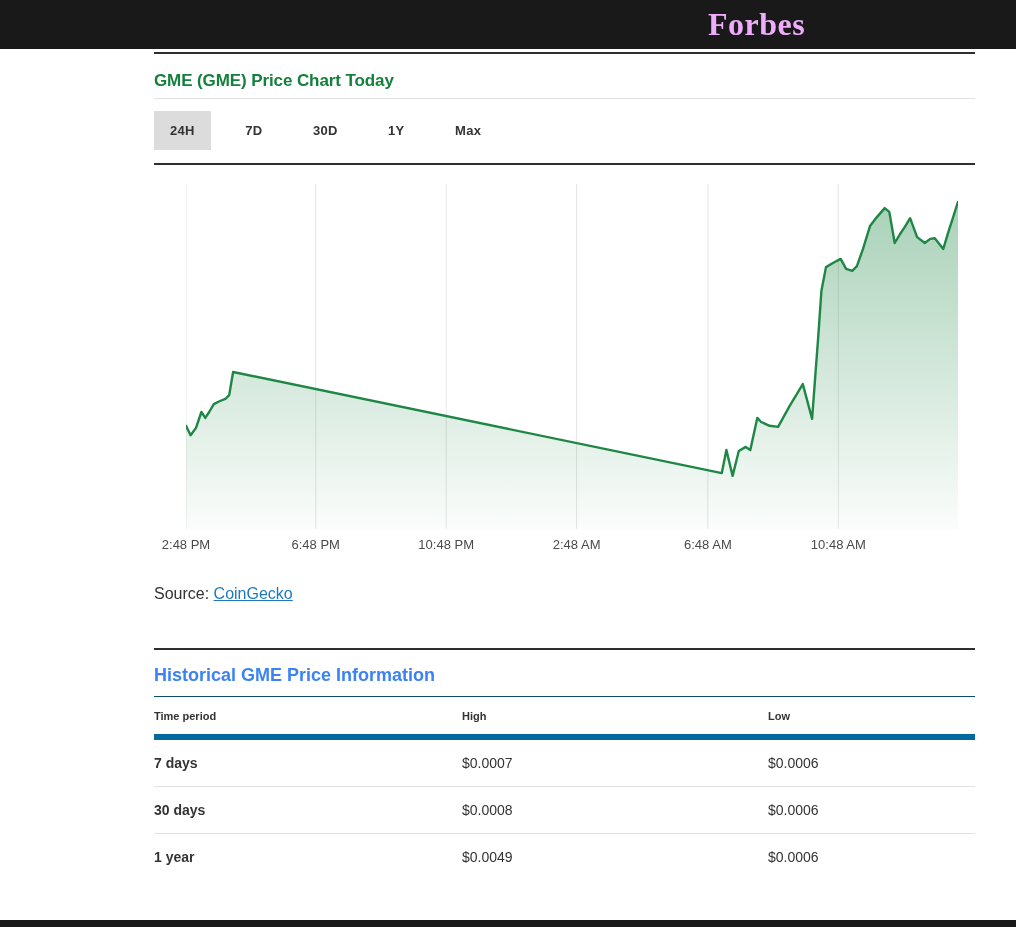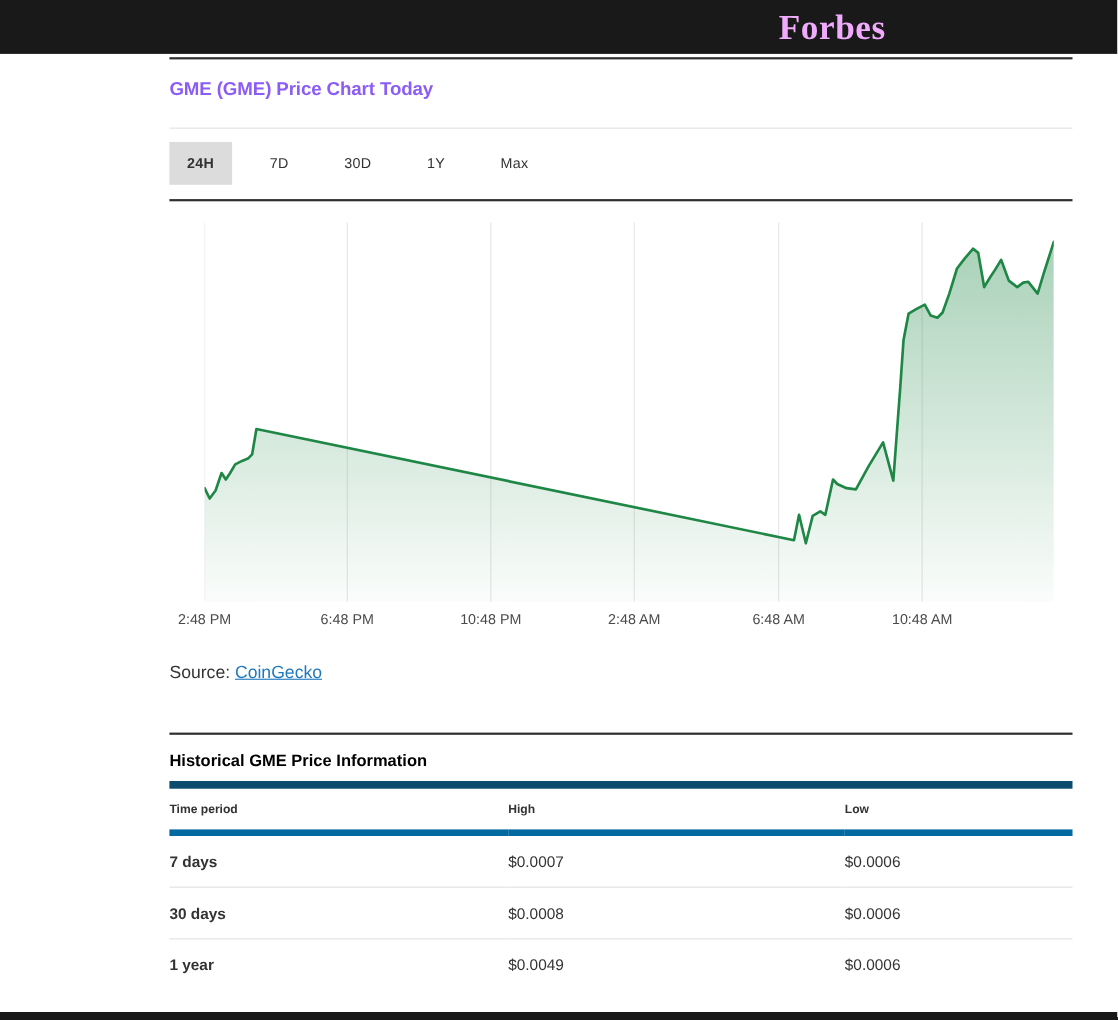--- a/index.html
+++ b/index.html
@@ -10,43 +10,43 @@
   }
   .topbar { position: absolute; top: 0; left: 0; width: 1016px; height: 49px; background: #191919; }
   .brand {
     position: absolute; left: 708px; top: 5px;
     font-family: "Liberation Serif", serif; font-weight: 700;
     font-size: 32px; color: #f0abfc; letter-spacing: 0.5px; line-height: 38px;
   }
   .content { position: absolute; left: 154px; top: 49px; width: 821px; }
   .rule-dark { border-top: 2px solid #2e2e2e; margin-top: 3px; }
   .section-title {
-    font-size: 17px; font-weight: 700; color: #8b5cf6;
-    padding: 17px 0 25px 0; letter-spacing: -0.1px;
+    font-size: 17px; font-weight: 700; color: #15803d;
+    padding: 17px 0 7px 0; letter-spacing: -0.1px;
     border-bottom: 1px solid #e2e2e2; margin: 0;
   }
   .tabs-row { padding: 12px 0 13px 0; border-bottom: 2px solid #2e2e2e; }
   .tab {
     display: inline-block; padding: 12px 16px; font-size: 13px;
-    color: #333; cursor: pointer; margin-right: 14px; letter-spacing: 0.3px;
+    color: #333; cursor: pointer; margin-right: 14px; letter-spacing: 0.3px; font-weight: bold;
   }
   .tab.active { background: #dcdcdc; font-weight: 700; }
   .chart-wrap { position: relative; height: 386px; }
   .chart-svg { position: absolute; left: 32px; top: 19px; }
   .x-labels { position: absolute; left: 0; top: 372px; width: 100%; height: 16px; }
   .x-label {
     position: absolute; transform: translateX(-50%);
     font-size: 13px; color: #4a4a4a; white-space: nowrap;
   }
   .source-line { margin-top: 34px; font-size: 16px; color: #333; }
   .source-line a { color: #1f78be; text-decoration: underline; }
   .hist-rule { border-top: 2px solid #2e2e2e; margin-top: 45px; }
   .hist-title {
-    font-size: 15px; font-weight: 700; color: #000000;
-    padding: 15px 0 10px 0; border-bottom: 7px solid #0c4a6e; margin: 0;
+    font-size: 18px; font-weight: 700; color: #3b82f6;
+    padding: 15px 0 10px 0; border-bottom: 1px solid #0c4a6e; margin: 0;
   }
   table.hist { width: 100%; border-collapse: collapse; }
   table.hist th {
     text-align: left; font-size: 11px; font-weight: 700; color: #333;
     padding: 13px 0 12px 0; border-bottom: 6px solid #0369a1;
   }
   table.hist td {
     font-size: 14px; color: #333; padding: 15px 0;
     border-bottom: 1px solid #e2e2e2;
   }

